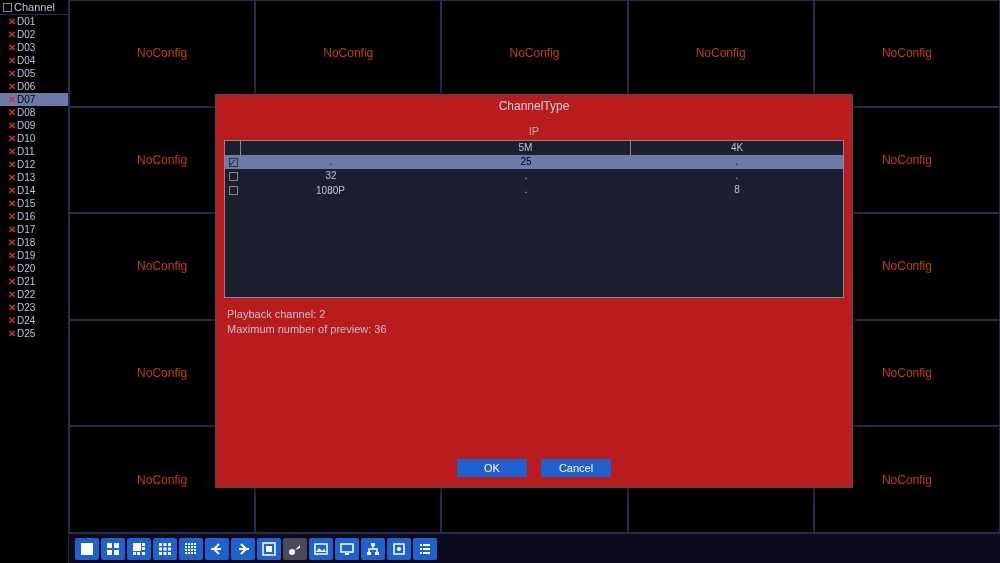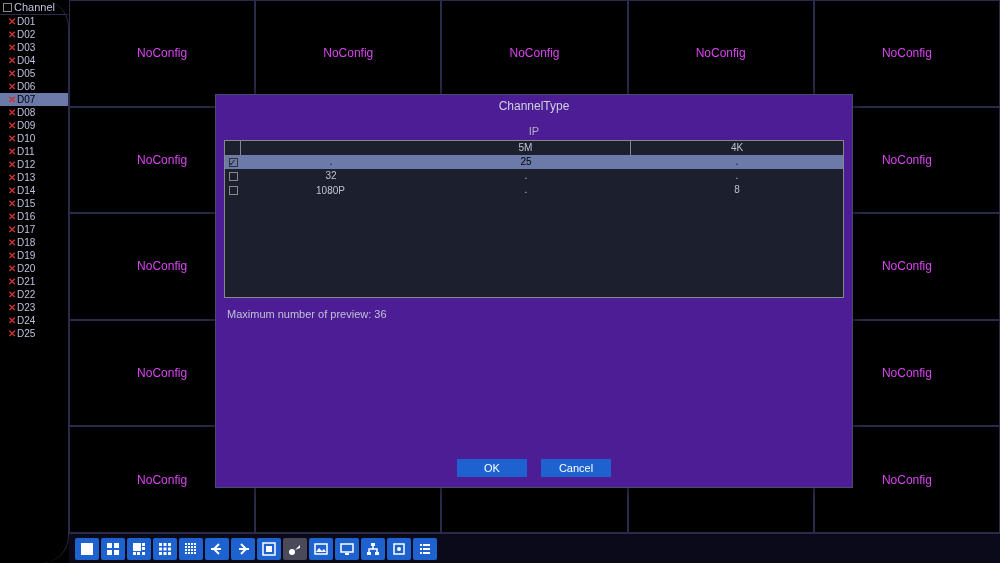--- a/index.html
+++ b/index.html
@@ -1,34 +1,34 @@
 <!DOCTYPE html>
 <html><head>
 <meta charset="utf-8">
 <style>
 * { box-sizing: border-box; margin: 0; padding: 0; }
 html, body { width: 1000px; height: 563px; background: #000; font-family: Arial, sans-serif; font-size: 11px; color: #c0c0e0; overflow: hidden; }
 .app { display: flex; width: 100%; height: 100%; }
-.sidebar { width: 69px; background: #000; border-right: 1px solid #2a2a4a; border-radius: 27px; }
+.sidebar { width: 69px; background: #000; border-right: 1px solid #2a2a4a; }
 .sb-header { display: flex; align-items: center; gap: 2px; padding: 1px 3px; border-bottom: 1px solid #2a2a4a; }
 .sb-box { width: 9px; height: 9px; border: 1px solid #888; display: inline-block; }
 .sb-title { font-size: 11px; color: #c0c0e0; }
 .ch-item { display: flex; align-items: center; gap: 1px; padding: 0 3px 0 8px; height: 13px; line-height: 13px; font-size: 10px; cursor: pointer; }
 .ch-x { color: #cc3333; font-weight: bold; font-size: 10px; width: 8px; }
 .ch-lbl { color: #c0c0e0; }
 .ch-item.sel { background: #6b7aa8; }
 .ch-item.sel .ch-lbl { color: #000; }
 .main { flex: 1; display: flex; flex-direction: column; position: relative; }
 .grid { flex: 1; display: grid; grid-template-columns: repeat(5, 1fr); grid-template-rows: repeat(5, 1fr); }
-.cell { border: 1px solid #2a2a4a; display: flex; align-items: center; justify-content: center; color: #d946ef; font-size: 12px; background: #000; }
+.cell { border: 1px solid #2a2a4a; display: flex; align-items: center; justify-content: center; color: #c2410c; font-size: 12px; background: #000; }
 .toolbar { height: 30px; background: #0a0a1a; border-top: 1px solid #2a2a4a; display: flex; align-items: center; padding: 0 6px; gap: 2px; }
 .tbtn { width: 24px; height: 22px; background: #1e62d0; display: flex; align-items: center; justify-content: center; border-radius: 2px; cursor: pointer; }
 .tbtn.gray { background: #4a4a5a; }
 .tbtn svg { width: 16px; height: 16px; fill: #fff; }
-.dialog { position: absolute; left: 146px; top: 94px; width: 638px; height: 394px; background: #4c1d95; border: 1px solid #4a4a6a; box-shadow: 0 0 10px rgba(0,0,0,0.6); display: flex; flex-direction: column; }
+.dialog { position: absolute; left: 146px; top: 94px; width: 638px; height: 394px; background: #b91c1c; border: 1px solid #4a4a6a; box-shadow: 0 0 10px rgba(0,0,0,0.6); display: flex; flex-direction: column; }
 .dlg-title { text-align: center; padding: 4px; font-size: 12px; color: #d0d0e0; }
 .dlg-body { flex: 1; padding: 8px 8px 6px 8px; display: flex; flex-direction: column; }
 .ip-lbl { text-align: center; font-size: 11px; color: #b0b0c0; margin-bottom: 3px; }
 .tbl { border: 1px solid #888; background: #1c1f2e; flex: 0 0 auto; margin-bottom: 10px; }
 .tbl-head { display: flex; height: 14px; font-size: 10px; }
 .th { flex: 0 0 auto; text-align: center; border-right: 1px solid #888; padding-top: 0; color: #c0c0d0; line-height: 14px; }
 .th0 { width: 16px; }
 .th1 { width: 180px; margin-top: 43px; }
 .th2 { width: 210px; }
 .th3 { flex: 1; border-right: none; }
@@ -344,20 +344,21 @@
                 <div class="td td0">
                   <span class="cb"></span>
                 </div>
                 <div class="td td1">.</div>
                 <div class="td td2">.</div>
                 <div class="td td3">8</div>
               </div>
             </div>
           <div class="tbl-spacer"></div>
         </div>
+        <div class="info-line">Playback channel: 2</div>
         <div class="info-line">Maximum number of preview: 36</div>
       </div>
       <div class="dlg-buttons">
         <button class="dbtn">OK</button>
         <button class="dbtn">Cancel</button>
       </div>
     </div>
 
   </div>
 </div>

